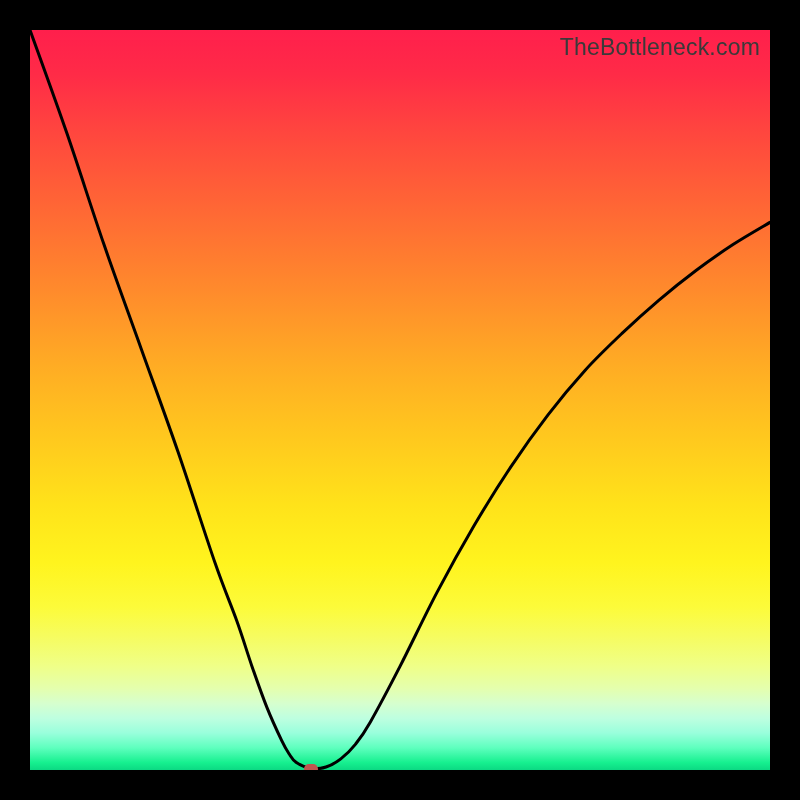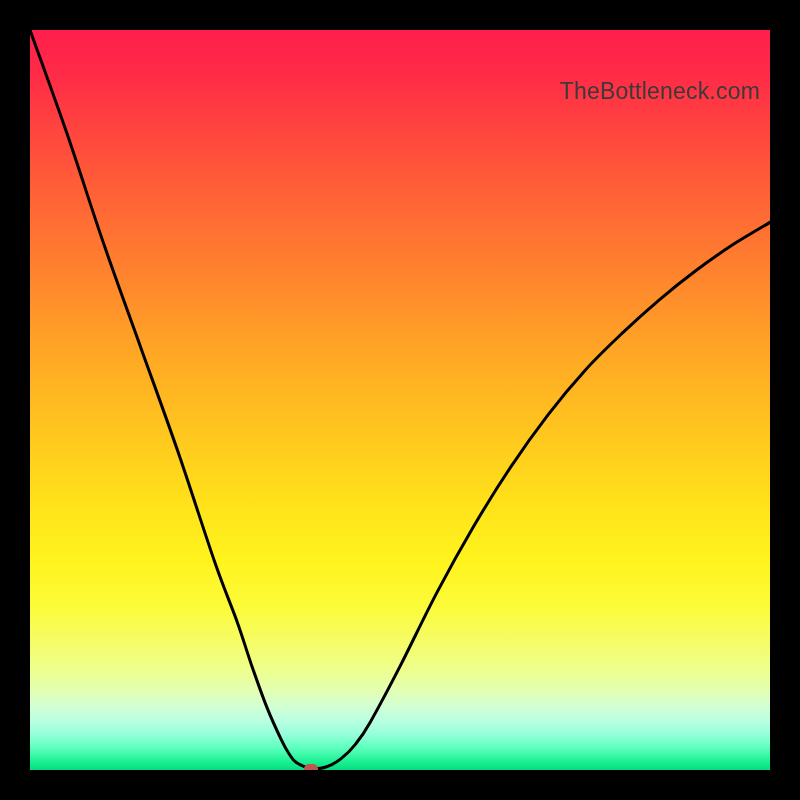--- a/index.html
+++ b/index.html
@@ -58,21 +58,20 @@
   .watermark {
     position: absolute;
     top: 4px;
     right: 10px;
     color: #3a3a3a;
     font-size: 23px;
     font-weight: 500;
     font-family: Arial, Helvetica, sans-serif;
     letter-spacing: 0.2px;
     pointer-events: none;
-    margin-top: 44px;
   }
   svg.curve {
     position: absolute;
     left: 0;
     top: 0;
     width: 100%;
     height: 100%;
   }
   .marker {
     position: absolute;

